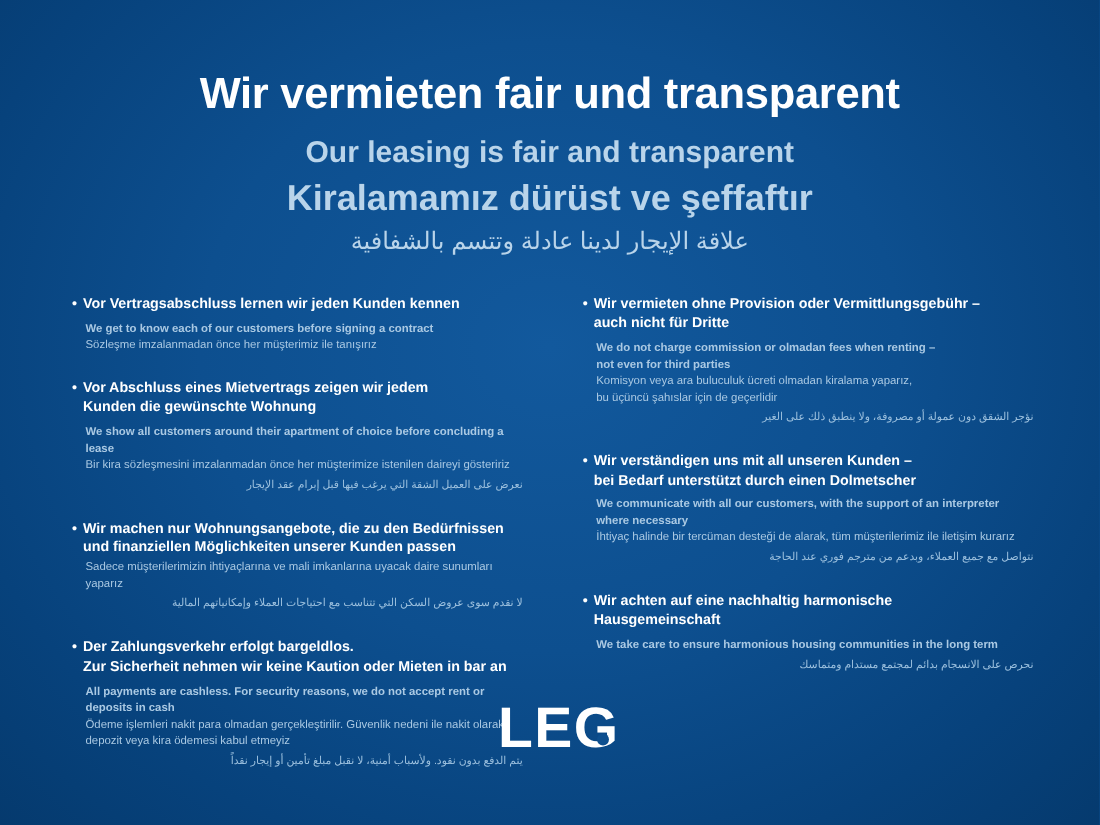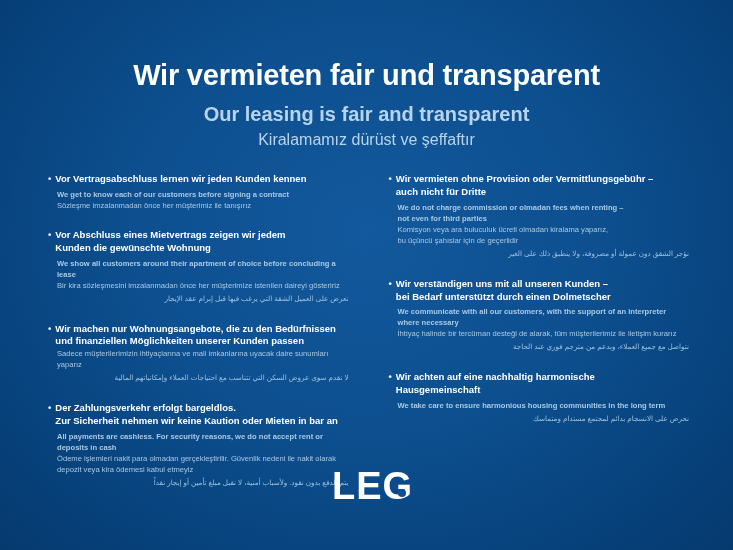--- a/index.html
+++ b/index.html
@@ -17,40 +17,40 @@
     position: relative;
     width: 733px;
     height: 550px;
     background: radial-gradient(ellipse at 50% 42%, #12599d 0%, #0d4f8f 45%, #07427c 78%, #053a6e 100%);
     color: #ffffff;
     box-sizing: border-box;
   }
   
   .headings {
     text-align: center;
-    padding-top: 60px;
+    padding-top: 48px;
   }
   .h-main {
     font-size: 29px;
     font-weight: bold;
     letter-spacing: -0.2px;
     line-height: 1.1;
     color: #ffffff;
   }
   .h-en {
     margin-top: 11px;
     font-size: 20px;
     font-weight: bold;
     color: #b9d4ea;
     line-height: 1.15;
   }
   .h-tr {
     margin-top: 5px;
-    font-size: 16px;
-    font-weight: normal;
+    font-size: 24px;
+    font-weight: bold;
     color: #b9d4ea;
     line-height: 1.15;
   }
   .h-ar {
     margin-top: 6px;
     font-size: 16px;
     font-weight: normal;
     color: #b9d4ea;
     direction: rtl;
     line-height: 1.3;
@@ -126,20 +126,21 @@
 </style>
 </head>
 <body>
 
 <div class="poster">
 
   <div class="headings">
     <div class="h-main">Wir vermieten fair und transparent</div>
     <div class="h-en">Our leasing is fair and transparent</div>
     <div class="h-tr">Kiralamamız dürüst ve şeffaftır</div>
+    <div class="h-ar">علاقة الإيجار لدينا عادلة وتتسم بالشفافية</div>
   </div>
 
   <div class="columns">
 
     <div class="col">
 
       <div class="item">
         <div class="item-title">
           <span class="bullet">•</span>
           <span>Vor Vertragsabschluss lernen wir jeden Kunden kennen</span>

